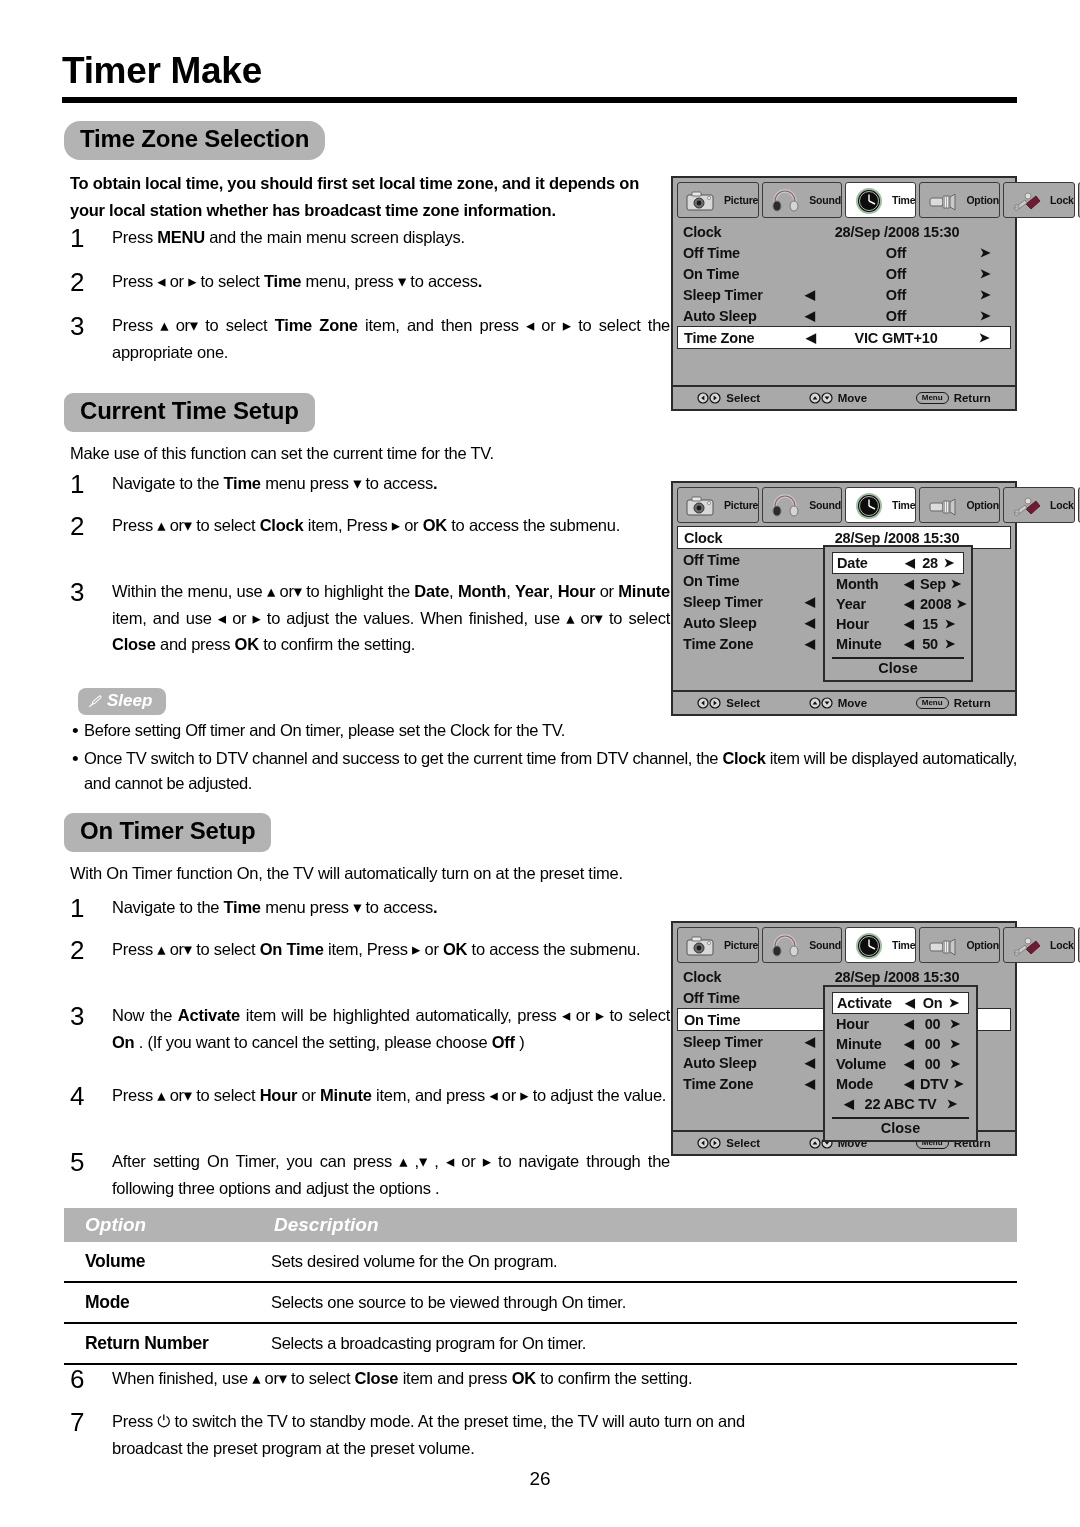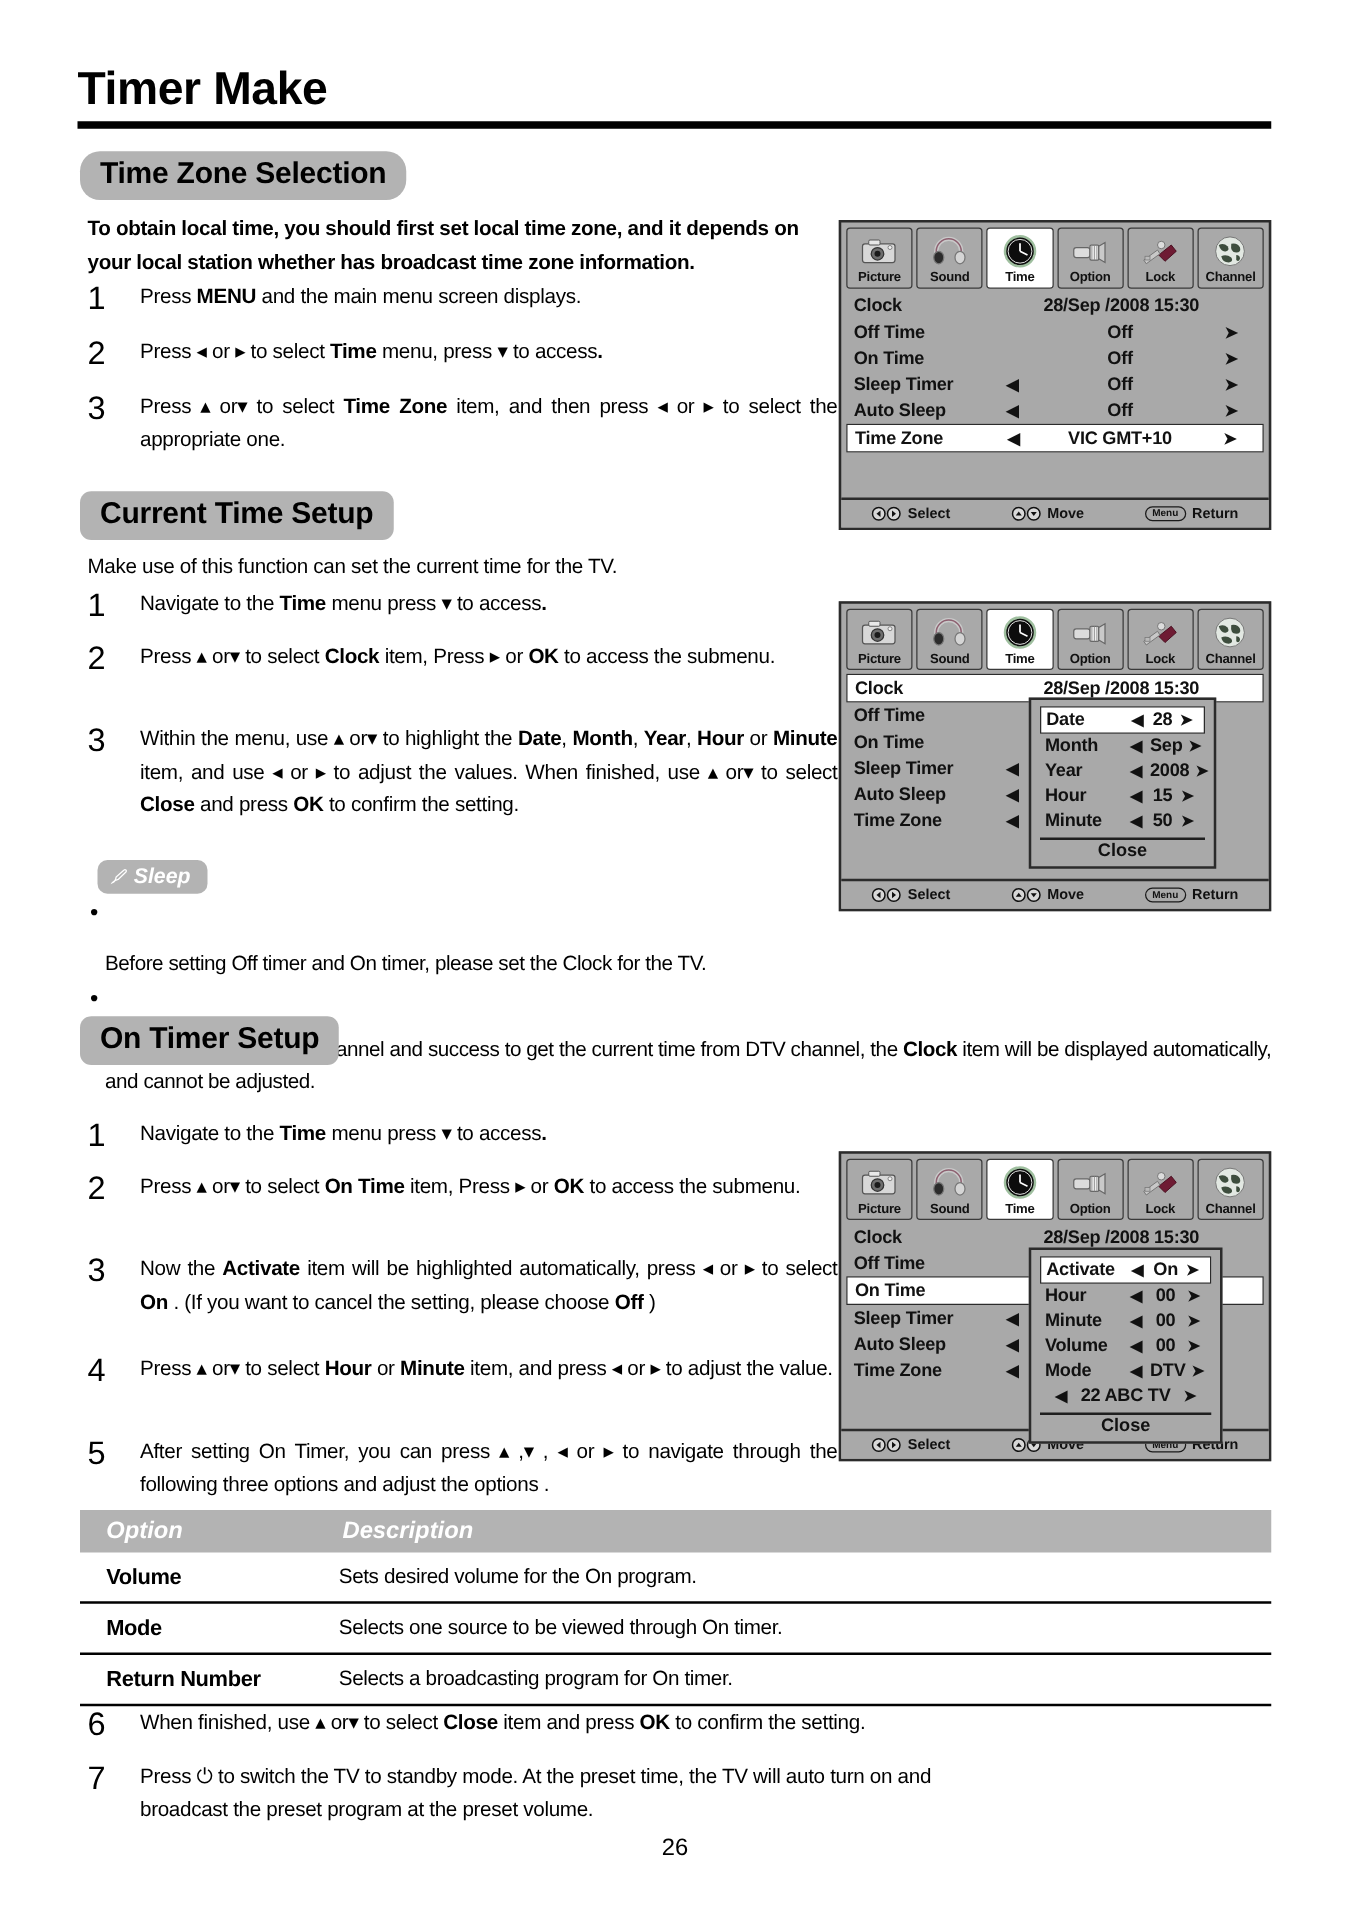--- a/index.html
+++ b/index.html
@@ -59,21 +59,21 @@
   }
   .note-badge svg{display:block;}
   .note-list{
     position:absolute;left:72px;top:718px;width:950px;
     font-size:16.5px;line-height:1.55;letter-spacing:-0.35px;
   }
   .note-list .li{display:flex;align-items:flex-start;margin-bottom:2px;}
   .note-list .bullet{
     flex:0 0 12px;font-size:19px;line-height:1.35;
   }
-  .note-list .li .c{flex:1;margin-top:41px;}
+  .note-list .li .c{flex:1;}
 
   
   .opt-table{position:absolute;left:64px;top:1208px;width:953px;}
   .opt-head{
     background:#b3b3b3;height:34px;display:flex;align-items:center;
   }
   .opt-head .h{
     font-size:19px;font-style:italic;font-weight:bold;color:#fff;
     letter-spacing:0px;
   }
@@ -103,21 +103,21 @@
   }
   #osd1{left:671px;top:176px;}
   #osd2{left:671px;top:481px;}
   #osd3{left:671px;top:921px;}
 
   .osd-tabs{
     display:flex;padding:4px 4px 0 4px;gap:3px;box-sizing:border-box;
   }
   .osd-tab{
     flex:1;background:#a9a9a9;border:1.6px solid #3a3a3a;border-radius:3px;
-    display:flex;flex-direction:column;align-items:center;
+    display:flex;flex-direction:row;align-items:center;
     padding:3px 0 1px 0;box-sizing:border-box;
   }
   .osd-tab.active{background:#fff;}
   .osd-tab .ico{
     height:30px;width:46px;display:flex;align-items:center;justify-content:center;
   }
   .osd-tab .lbl{
     font-size:10.5px;font-weight:bold;color:#111;line-height:1.15;
     letter-spacing:-0.2px;padding-bottom:1px;
   }
@@ -227,20 +227,21 @@
       <span class="bullet">•</span>
       <span class="c">Before setting Off timer and On timer, please set the Clock for the TV.</span>
     </div>
     <div class="li">
       <span class="bullet">•</span>
       <span class="c">Once TV switch to DTV channel and success to get the current time from DTV channel, the <b>Clock</b> item will be displayed automatically, and cannot be adjusted.</span>
     </div>
   </div>
 
   <div class="sect" id="sect-ots">On Timer Setup</div>
+  <div class="para" id="p-ots">With On Timer function On, the TV will automatically turn on at the preset time.</div>
 
   <div class="step" id="s3-1" style="left:70px;top:894px;width:620px;">
     <div class="num">1</div>
     <div class="txt">Navigate to the <b>Time</b> menu  press ▾ to access<b>.</b></div>
   </div>
   <div class="step just" id="s3-2" style="left:70px;top:936px;width:600px;">
     <div class="num">2</div>
     <div class="txt">Press ▴ or▾  to select <b>On Time</b> item, Press  ▸ or <b>OK</b> to access the submenu.</div>
   </div>
   <div class="step just" id="s3-3" style="left:70px;top:1002px;width:600px;">

